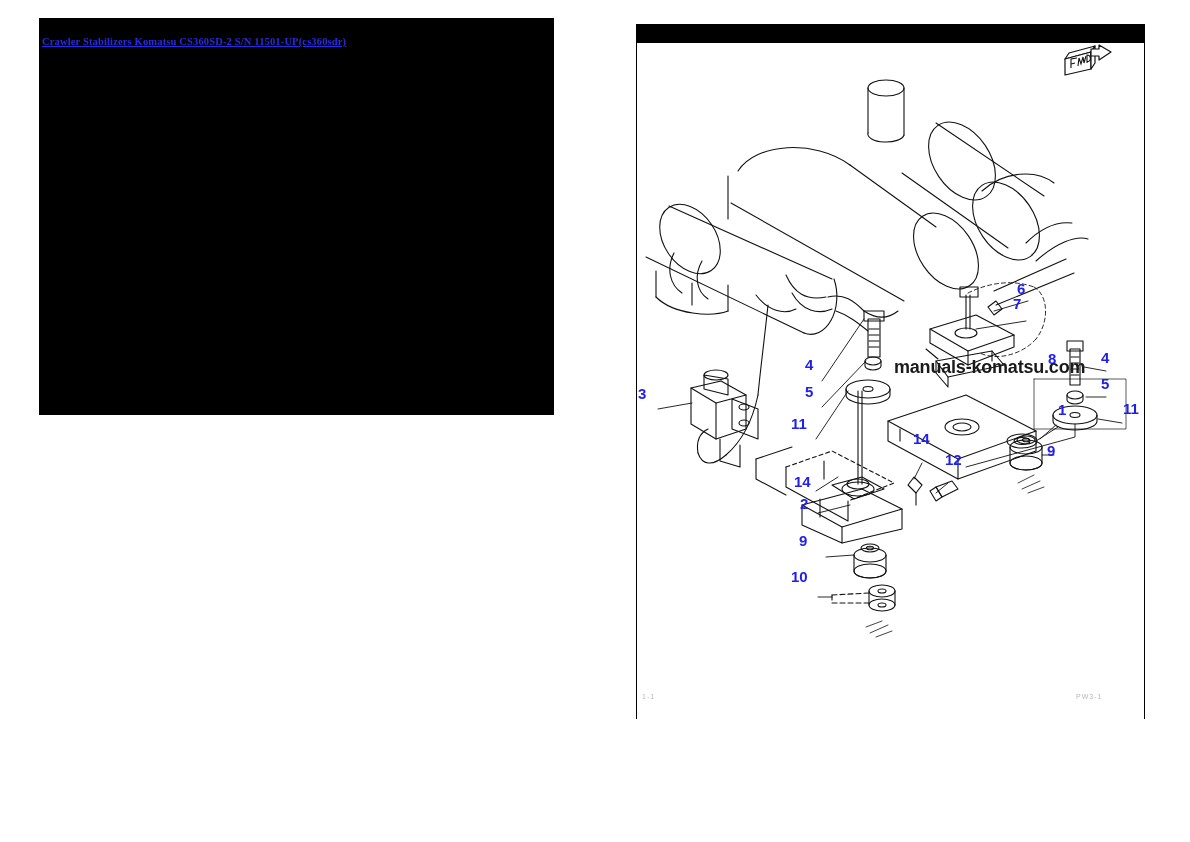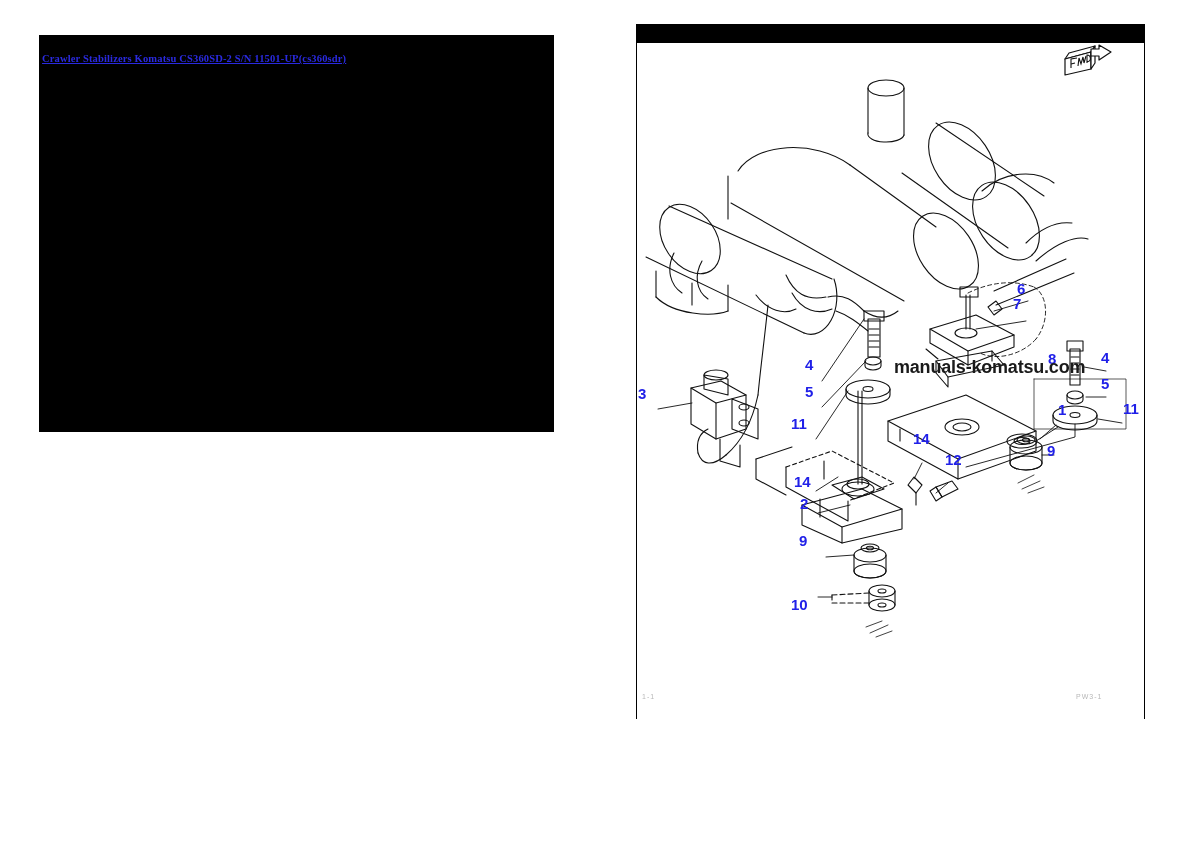--- a/index.html
+++ b/index.html
@@ -12,21 +12,21 @@
     height: 842px;
     position: relative;
     overflow: hidden;
     font-family: "Liberation Serif", serif;
   }
 
   
   #left-panel {
     position: absolute;
     left: 39px;
-    top: 35px;
+    top: 18px;
     width: 515px;
     height: 397px;
     background: #000000;
     overflow: hidden;
   }
   #left-panel-title {
     position: absolute;
     left: 3px;
     top: 18px;
     color: #2a2ae0;
@@ -334,21 +334,21 @@
     </g>
   </svg>
 
   <span class="lbl" style="left:2px;top:362px;">3</span>
   <span class="lbl" style="left:169px;top:333px;">4</span>
   <span class="lbl" style="left:169px;top:360px;">5</span>
   <span class="lbl" style="left:155px;top:392px;">11</span>
   <span class="lbl" style="left:158px;top:450px;text-align:center;">14</span>
   <span class="lbl" style="left:164px;top:472px;">2</span>
   <span class="lbl" style="left:163px;top:509px;">9</span>
-  <span class="lbl" style="left:155px;top:545px;margin-top:28px;">10</span>
+  <span class="lbl" style="left:155px;top:545px;">10</span>
   <span class="lbl" style="left:277px;top:407px;">14</span>
   <span class="lbl" style="left:309px;top:428px;text-align:right;">12</span>
   <span class="lbl" style="left:411px;top:419px;">9</span>
   <span class="lbl" style="left:422px;top:378px;">1</span>
   <span class="lbl" style="left:412px;top:327px;">8</span>
   <span class="lbl" style="left:377px;top:272px;">7</span>
   <span class="lbl" style="left:381px;top:257px;">6</span>
   <span class="lbl" style="left:465px;top:326px;">4</span>
   <span class="lbl" style="left:465px;top:352px;">5</span>
   <span class="lbl" style="left:487px;top:377px;">11</span>

